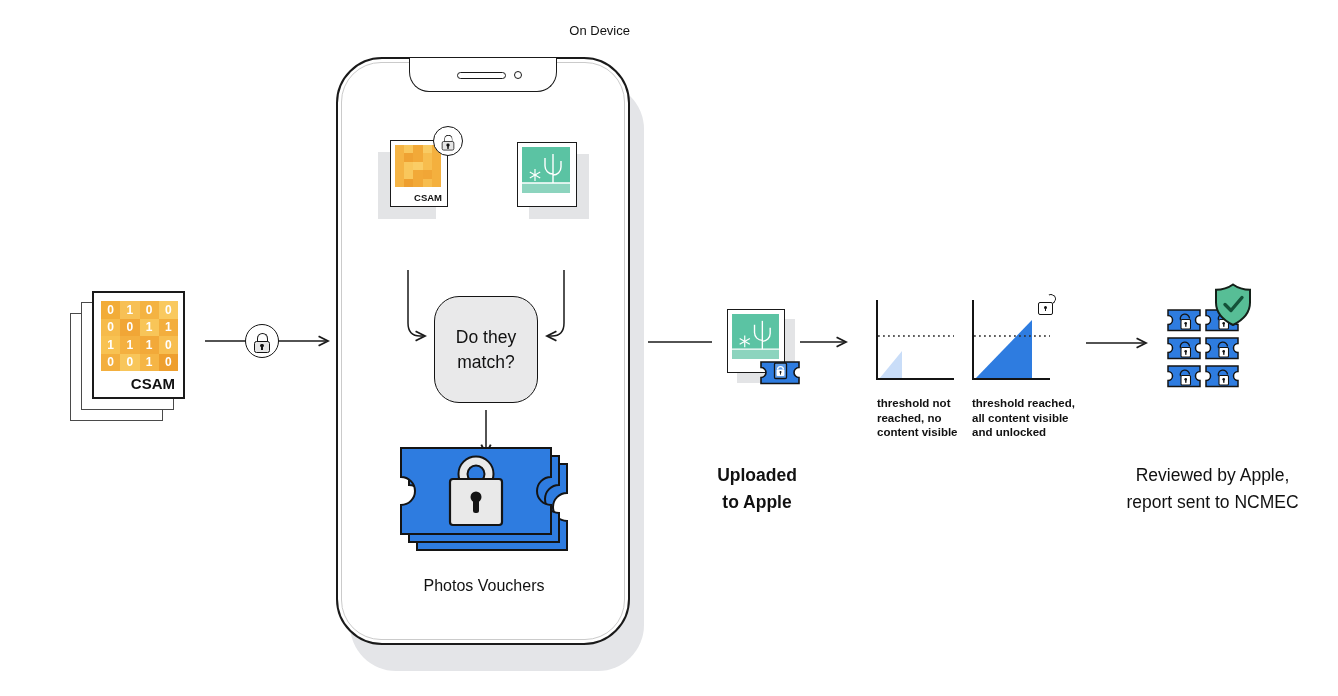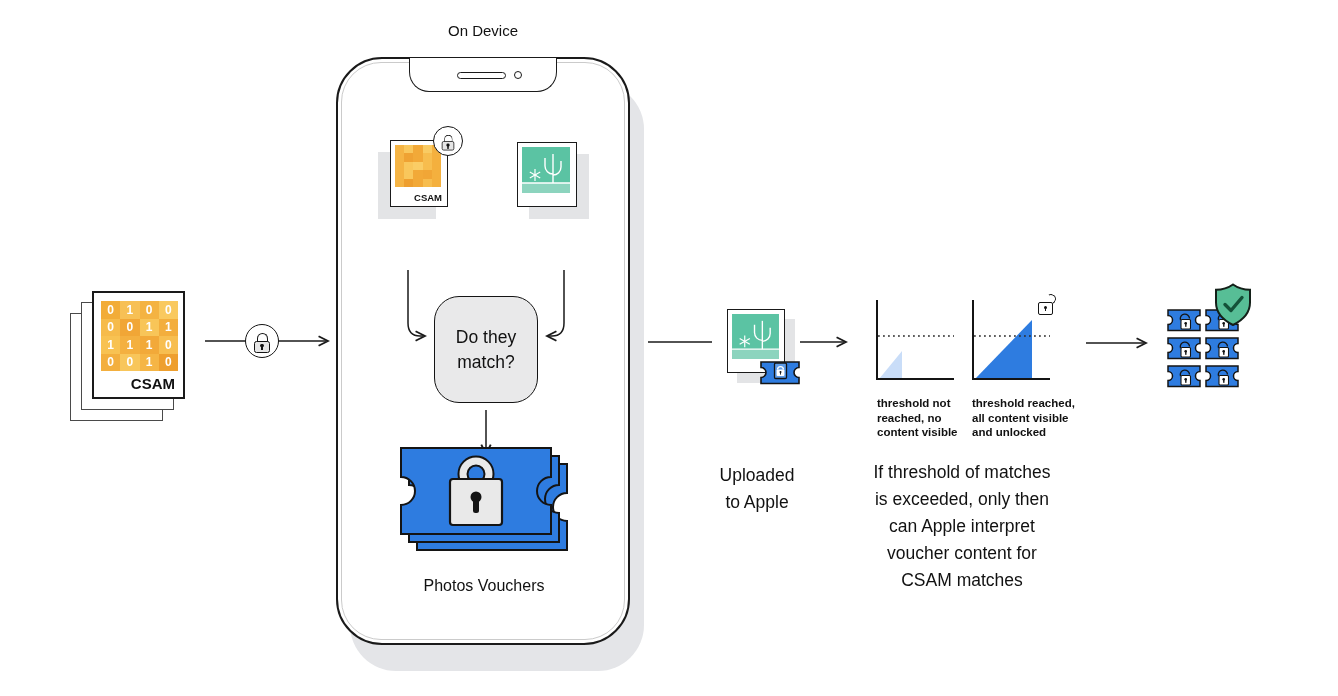--- a/index.html
+++ b/index.html
@@ -93,22 +93,22 @@
   .unlock .shackle { position:absolute; right:-4px; top:-9px; width:10px; height:10px; border:1.6px solid #141414;
                      border-radius:50%; border-bottom-color:transparent; border-left-color:transparent;
                      transform:rotate(18deg); }
 
   
   .voucher-grid { position:absolute; left:1167px; top:309px; width:72px; display:grid;
                   grid-template-columns:34px 34px; column-gap:4px; row-gap:5px; z-index:6; }
   .shield-svg { position:absolute; left:1214px; top:283px; z-index:8; }
 
   .overlay { position:absolute; left:0; top:0; z-index:5; pointer-events:none; }
-  .on-device { position:absolute; left:336px; top:17px; width:294px; text-align:center;
-               font-size:15px; font-weight:500; }
+  .on-device { position:absolute; left:336px; top:17px; width:294px; text-align:right;
+               font-size:13px; font-weight:500; }
 </style>
 </head>
 <body>
 
 <div class="canvas">
 
   <svg class="overlay" width="1338" height="696">
     <defs>
       <marker id="ah" viewBox="0 0 10 10" refX="7" refY="5" markerWidth="9" markerHeight="9" orient="auto-start-reverse">
         <path d="M1.5,1.5 L8.5,5 L1.5,8.5" fill="none" stroke="#1a1a1a" stroke-width="1.4"></path>
@@ -262,21 +262,21 @@
     </svg>
   </div>
   <svg class="upload-ticket" width="42" height="26" viewBox="0 0 42 26">
     <path d="M1,2 h38 v5.5 a5,5 0 0 0 0,10 v6 h-38 v-6 a5,5 0 0 0 0,-10 z" fill="#2E7CE0" stroke="#141414" stroke-width="1.6"></path>
     <rect x="14.5" y="3" width="12" height="15.5" rx="1.2" fill="#5E9CE8" stroke="#141414" stroke-width="1.3"></rect>
     <path d="M17.6,9.5 a2.9,2.9 0 0 1 5.8,0" fill="none" stroke="#fff" stroke-width="1.4"></path>
     <rect x="16.6" y="9.5" width="7.8" height="6.5" rx="1" fill="#fff"></rect>
     <circle cx="20.5" cy="12" r="1" fill="#141414"></circle>
     <rect x="20.1" y="12.4" width="0.9" height="2.2" fill="#141414"></rect>
   </svg>
-  <div class="cap" style="left:687px; top:462px; width:140px;">Uploaded
+  <div class="cap" style="left:687px; top:462px; width:140px;font-weight:bold;">Uploaded
 to Apple</div>
 
   <svg class="chart-svg" style="left:872px; top:298px;" width="95" height="88" viewBox="0 0 95 88">
     <polygon points="7,81 30,53 30,81" fill="#C9DDF8"></polygon>
     <path d="M5,2 V81 H82" fill="none" stroke="#141414" stroke-width="2"></path>
     <path d="M6,38 H82" fill="none" stroke="#2b2b2b" stroke-width="1.6" stroke-dasharray="1.8 3.2"></path>
   </svg>
   <svg class="chart-svg" style="left:968px; top:298px;" width="95" height="88" viewBox="0 0 95 88">
     <polygon points="7,81 64,22 64,81" fill="#2E7CE0"></polygon>
     <path d="M5,2 V81 H82" fill="none" stroke="#141414" stroke-width="2"></path>
@@ -285,25 +285,20 @@
   <div class="unlock">
     <div class="shackle"></div>
     <div class="key"></div>
   </div>
   <div class="cap-sm" style="left:877px; top:396px; width:110px;">threshold not
 reached, no
 content visible</div>
   <div class="cap-sm" style="left:972px; top:396px; width:118px;">threshold reached,
 all content visible
 and unlocked</div>
-  <div class="cap" style="left:836px; top:459px; width:252px;">If threshold of matches
-is exceeded, only then
-can Apple interpret
-voucher content for
-CSAM matches</div>
 
   <div class="voucher-grid">
     <svg width="34" height="23" viewBox="0 0 34 23">
         <path d="M1,1 h32 v5.5 a4.5,4.5 0 0 0 0,9 v6 h-32 v-6 a4.5,4.5 0 0 0 0,-9 z" fill="#2E7CE0" stroke="#141414" stroke-width="1.5"></path>
         <path d="M13.5,11 a4.6,4.6 0 1 1 9,-1.4" fill="none" stroke="#141414" stroke-width="1.3"></path>
         <rect x="14" y="10.5" width="9.5" height="9.5" rx="1" fill="#fff" stroke="#141414" stroke-width="1.1"></rect>
         <circle cx="18.7" cy="14.2" r="1.3" fill="#141414"></circle>
         <rect x="18.1" y="14.8" width="1.4" height="3" fill="#141414"></rect>
       </svg>
     <svg width="34" height="23" viewBox="0 0 34 23">
@@ -339,14 +334,16 @@
         <path d="M13.5,11 a4.6,4.6 0 1 1 9,-1.4" fill="none" stroke="#141414" stroke-width="1.3"></path>
         <rect x="14" y="10.5" width="9.5" height="9.5" rx="1" fill="#fff" stroke="#141414" stroke-width="1.1"></rect>
         <circle cx="18.7" cy="14.2" r="1.3" fill="#141414"></circle>
         <rect x="18.1" y="14.8" width="1.4" height="3" fill="#141414"></rect>
       </svg>
   </div>
   <svg class="shield-svg" width="38" height="44" viewBox="0 0 38 44">
     <path d="M19,1.5 C25,5.8 31,6.8 36,6.8 V19.5 C36,30.5 28,37.5 19,42 C10,37.5 2,30.5 2,19.5 V6.8 C7,6.8 13,5.8 19,1.5 Z" fill="#57BE96" stroke="#142019" stroke-width="2"></path>
     <path d="M11,21.5 L17,27.5 L28,14.5" fill="none" stroke="#145239" stroke-width="3.4" stroke-linecap="round" stroke-linejoin="round"></path>
   </svg>
+  <div class="cap" style="left:1090px; top:462px; width:245px;">Reviewed by Apple,
+report sent to NCMEC</div>
 
 </div>
 
 </body></html>

